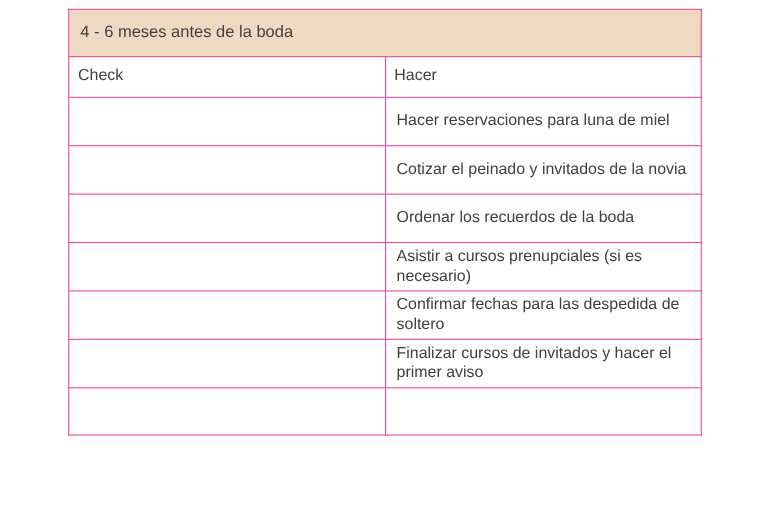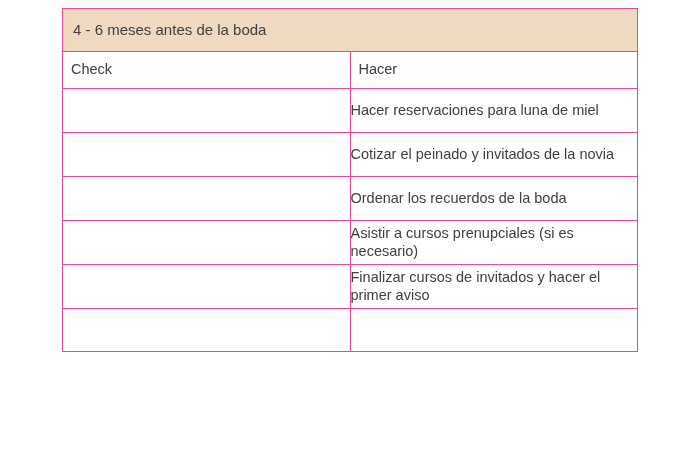--- a/index.html
+++ b/index.html
@@ -47,21 +47,21 @@
   tr.header-row td {
     height: 36px;
   }
   tr.task-row td {
     height: 43px;
   }
   tr.task-row td.cell-check {
     padding: 0;
   }
   tr.task-row td.cell-task {
-    padding-left: 0;
+    padding-left: 10px;
   }
   tr.empty-row td {
     height: 42px;
   }
 </style>
 </head>
 <body>
 
 <div class="sheet">
   <table class="checklist">
@@ -84,20 +84,24 @@
       <tr class="task-row">
         <td class="col-check cell-check"></td>
         <td class="col-task cell-task">Ordenar los recuerdos de la boda</td>
       </tr>
       <tr class="task-row">
         <td class="col-check cell-check"></td>
         <td class="col-task cell-task">Asistir a cursos prenupciales (si es necesario)</td>
       </tr>
       <tr class="task-row">
         <td class="col-check cell-check"></td>
+        <td class="col-task cell-task">Confirmar fechas para las despedida de soltero</td>
+      </tr>
+      <tr class="task-row">
+        <td class="col-check cell-check"></td>
         <td class="col-task cell-task">Finalizar cursos de invitados y hacer el primer aviso</td>
       </tr>
       <tr class="empty-row">
         <td class="col-check cell-check"></td>
         <td class="col-task cell-task"></td>
       </tr>
     </tbody>
   </table>
 </div>
 

